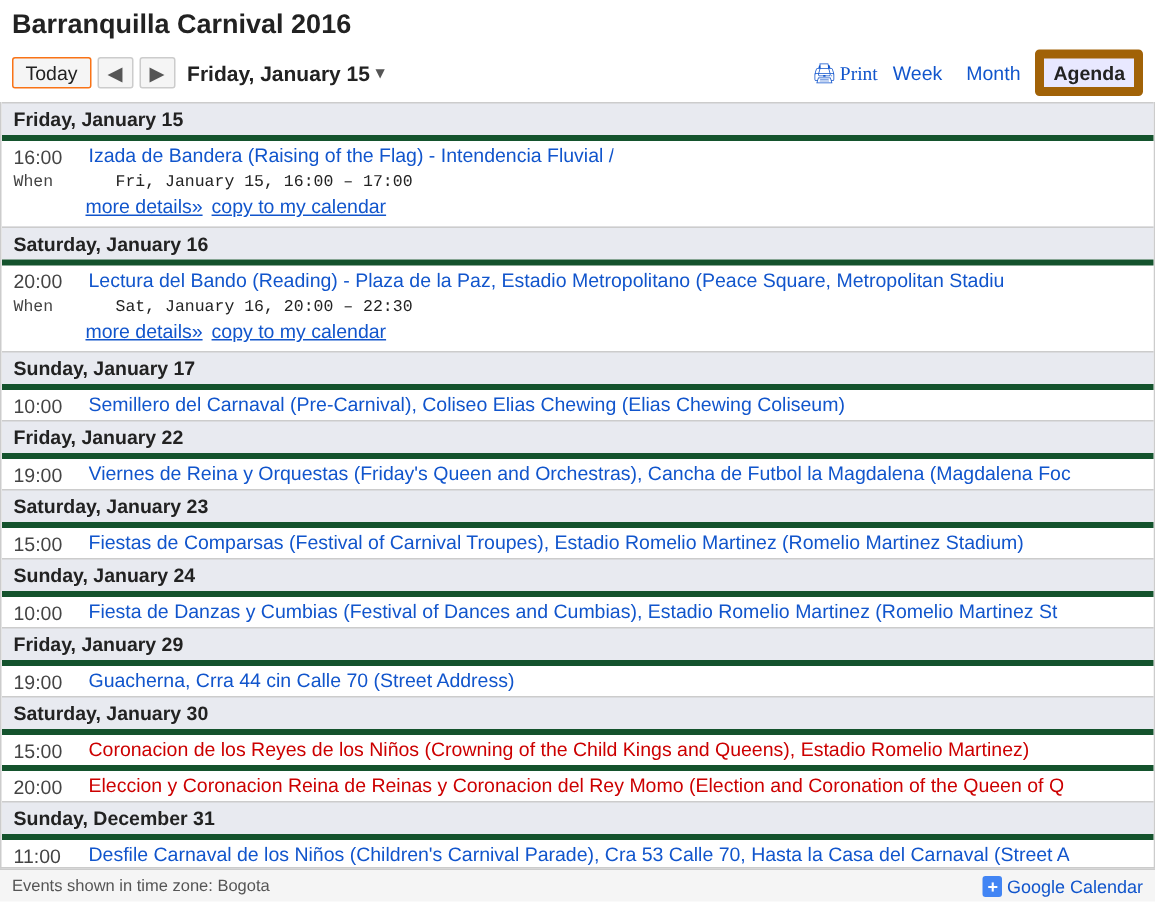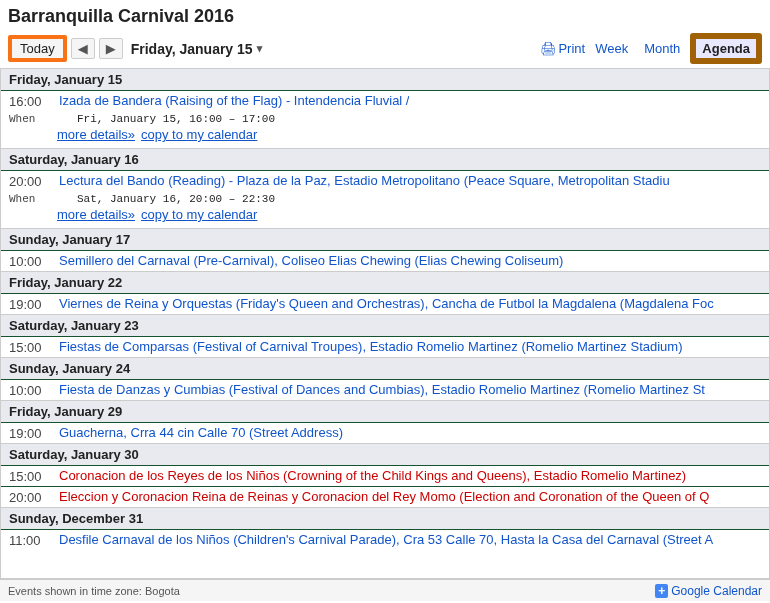--- a/index.html
+++ b/index.html
@@ -23,21 +23,21 @@
       font-weight: bold;
       color: #222;
       margin-bottom: 6px;
     }
     #toolbar {
       display: flex;
       align-items: center;
       gap: 4px;
     }
     .btn-today {
-      border: 4px solid #f97316;
+      border: 1px solid #f97316;
       background: #f5f5f5;
       border-radius: 2px;
       padding: 2px 8px;
       cursor: pointer;
       font-size: 13px;
       color: #222;
     }
     .btn-nav {
       border: 1px solid #ccc;
       background: #f5f5f5;
@@ -78,20 +78,21 @@
       border: 6px solid #a16207;
     }
     .print-btn {
       color: #15c;
       cursor: pointer;
       font-size: 13px;
       display: flex;
       align-items: center;
       gap: 2px;
       text-decoration: none;
+      font-family: Liberation Serif, serif;
     }
 
     
     #calendar-body {
       border: 1px solid #ccc;
       border-top: none;
       margin: 0 0 0 0;
       height: calc(603px - 70px - 22px);
       overflow-y: scroll;
       overflow-x: hidden;
@@ -104,21 +105,21 @@
       font-weight: bold;
       font-size: 13px;
       color: #222;
       border-top: 1px solid #ccc;
     }
     .event-row {
       display: flex;
       align-items: flex-start;
       padding: 2px 8px;
       background: #fff;
-      border-top: 1px solid #14532d;
+      border-top: 4px solid #14532d;
     }
     .event-time {
       min-width: 50px;
       color: #444;
       font-size: 13px;
       padding-top: 1px;
     }
     .event-title {
       color: #15c;
       font-size: 13px;

